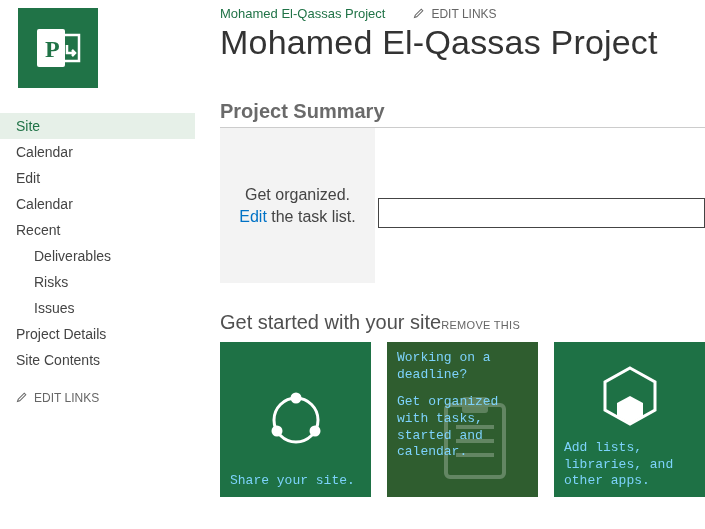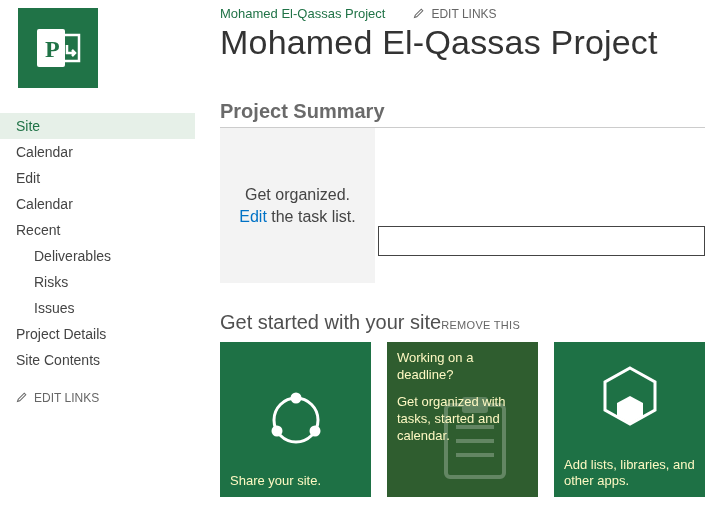--- a/index.html
+++ b/index.html
@@ -15,29 +15,29 @@
   .nav-sub-item { padding-left: 34px; }
   .nav-header { padding: 5px 0 5px 16px; color: #444; font-size: 14px; }
   .edit-links-side { margin-top: 18px; padding-left: 16px; color: #666; font-size: 12px; cursor: pointer; }
   .edit-links-side svg, .edit-links-top svg { width: 12px; height: 12px; vertical-align: -1px; margin-right: 6px; }
   .breadcrumb-row { display: flex; align-items: center; gap: 28px; }
   .breadcrumb { color: #207347; font-size: 13px; }
   .edit-links-top { color: #666; font-size: 12px; cursor: pointer; }
   .page-title { font-size: 34px; font-weight: 200; color: #333; margin-top: 2px; letter-spacing: 0.2px; }
   .section { margin-top: 38px; }
   .section-title { font-size: 20px; font-weight: 700; color: #6a6a6a; border-bottom: 1px solid #ccc; padding-bottom: 4px; }
-  .summary-body { display: flex; gap: 3px; align-items: center; }
+  .summary-body { display: flex; gap: 3px; align-items: flex-start; }
   .summary-promo { width: 155px; height: 155px; background: #f3f3f3; display: flex; align-items: center; justify-content: center; text-align: center; padding: 18px; font-size: 16px; font-weight: 300; color: #444; line-height: 1.35; }
   .summary-promo a { color: #0072c6; text-decoration: none; }
   .summary-box { flex: 1; margin-top: 70px; height: 30px; border: 1px solid #444; }
   .getstarted-header { display: flex; align-items: baseline; margin-top: 28px; }
   .getstarted-title { font-size: 20px; font-weight: 200; color: #505050; }
   .remove-this { font-size: 11px; color: #666; letter-spacing: 0.3px; cursor: pointer; }
   .tiles { display: flex; gap: 16px; margin-top: 8px; }
-  .tile { width: 155px; height: 155px; position: relative; color: #fef9c3; overflow: hidden; cursor: pointer; }
+  .tile { width: 155px; height: 155px; position: relative; color: #7dd3fc; overflow: hidden; cursor: pointer; font-family: Liberation Mono, monospace; }
   .tile.green1 { background: #1e7145; }
   .tile.green2 { background: #2f5d2f; }
   .tile.green3 { background: #1e7145; }
   .tile-caption { position: absolute; left: 10px; right: 10px; bottom: 8px; font-size: 13px; font-weight: 300; line-height: 1.25; }
   .tile-top { position: absolute; left: 10px; right: 10px; top: 8px; font-size: 13px; font-weight: 300; line-height: 1.3; }
   .tile-icon-center { position: absolute; inset: 0; display: flex; align-items: center; justify-content: center; }
   .tile-bg-icon { position: absolute; right: 28px; top: 55px; opacity: 0.25; }
 </style>
 </head>
 <body>

